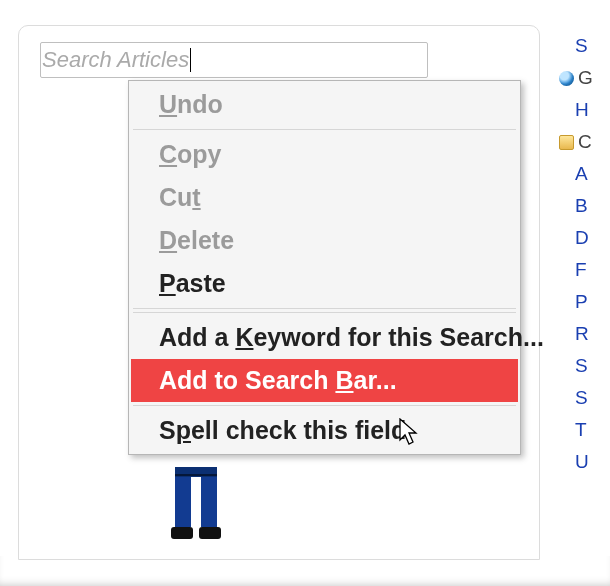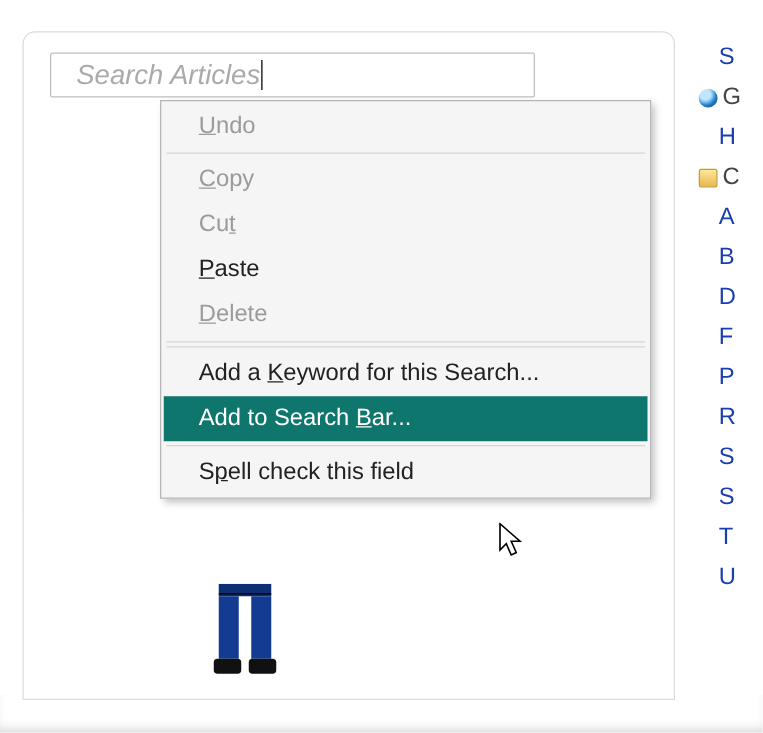--- a/index.html
+++ b/index.html
@@ -35,21 +35,21 @@
     border-radius: 10px 10px 0 0;
   }
   .search-box {
     position: absolute;
     left: 40px;
     top: 42px;
     width: 388px;
     height: 36px;
     border: 1px solid #bfbfbf;
     background: #fff;
-    padding: 4px 20px;
+    padding: 4px 1px;
     color: #aaa;
     font-size: 22px;
     line-height: 28px;
     font-style: italic;
     border-radius: 2px;
     display: flex;
     align-items: center;
   }
   .search-caret {
     width: 1px;
@@ -62,27 +62,28 @@
     left: 128px;
     top: 80px;
     width: 393px;
     background: #f5f5f5;
     border: 1px solid #b6b6b6;
     box-shadow: 3px 3px 6px rgba(0,0,0,0.25);
     padding: 2px;
   }
   .menu-item {
     padding: 7px 20px 7px 28px;
-    font-size: 19px;
+    font-size: 25px;
     color: #222;
     white-space: nowrap;
+    font-weight: bold;
   }
   .menu-item.disabled { color: #9b9b9b; }
   .menu-item.highlight {
-    background: #0f766e;
+    background: #ef4444;
     color: #fff;
   }
   .menu-sep {
     height: 1px;
     background: #d6d6d6;
     margin: 3px 2px;
   }
   .acc { text-decoration: underline; }
   .sidebar {
     position: absolute;
@@ -159,25 +160,25 @@
   <div class="menu-item disabled">
     <span class="acc">U</span><span>ndo</span>
   </div>
   <div class="menu-sep"></div>
   <div class="menu-item disabled">
     <span class="acc">C</span><span>opy</span>
   </div>
   <div class="menu-item disabled">
     Cu<span class="acc">t</span>
   </div>
+  <div class="menu-item disabled">
+    <span class="acc">D</span><span>elete</span>
+  </div>
   <div class="menu-item">
     <span class="acc">P</span><span>aste</span>
-  </div>
-  <div class="menu-item disabled">
-    <span class="acc">D</span><span>elete</span>
   </div>
   <div class="menu-sep"></div>
   <div class="menu-sep"></div>
   <div class="menu-item">
     <span>Add a </span><span class="acc">K</span><span>eyword for this Search...</span>
   </div>
   <div class="menu-item highlight">
     <span>Add to Search </span><span class="acc">B</span><span>ar...</span>
   </div>
   <div class="menu-sep"></div>

